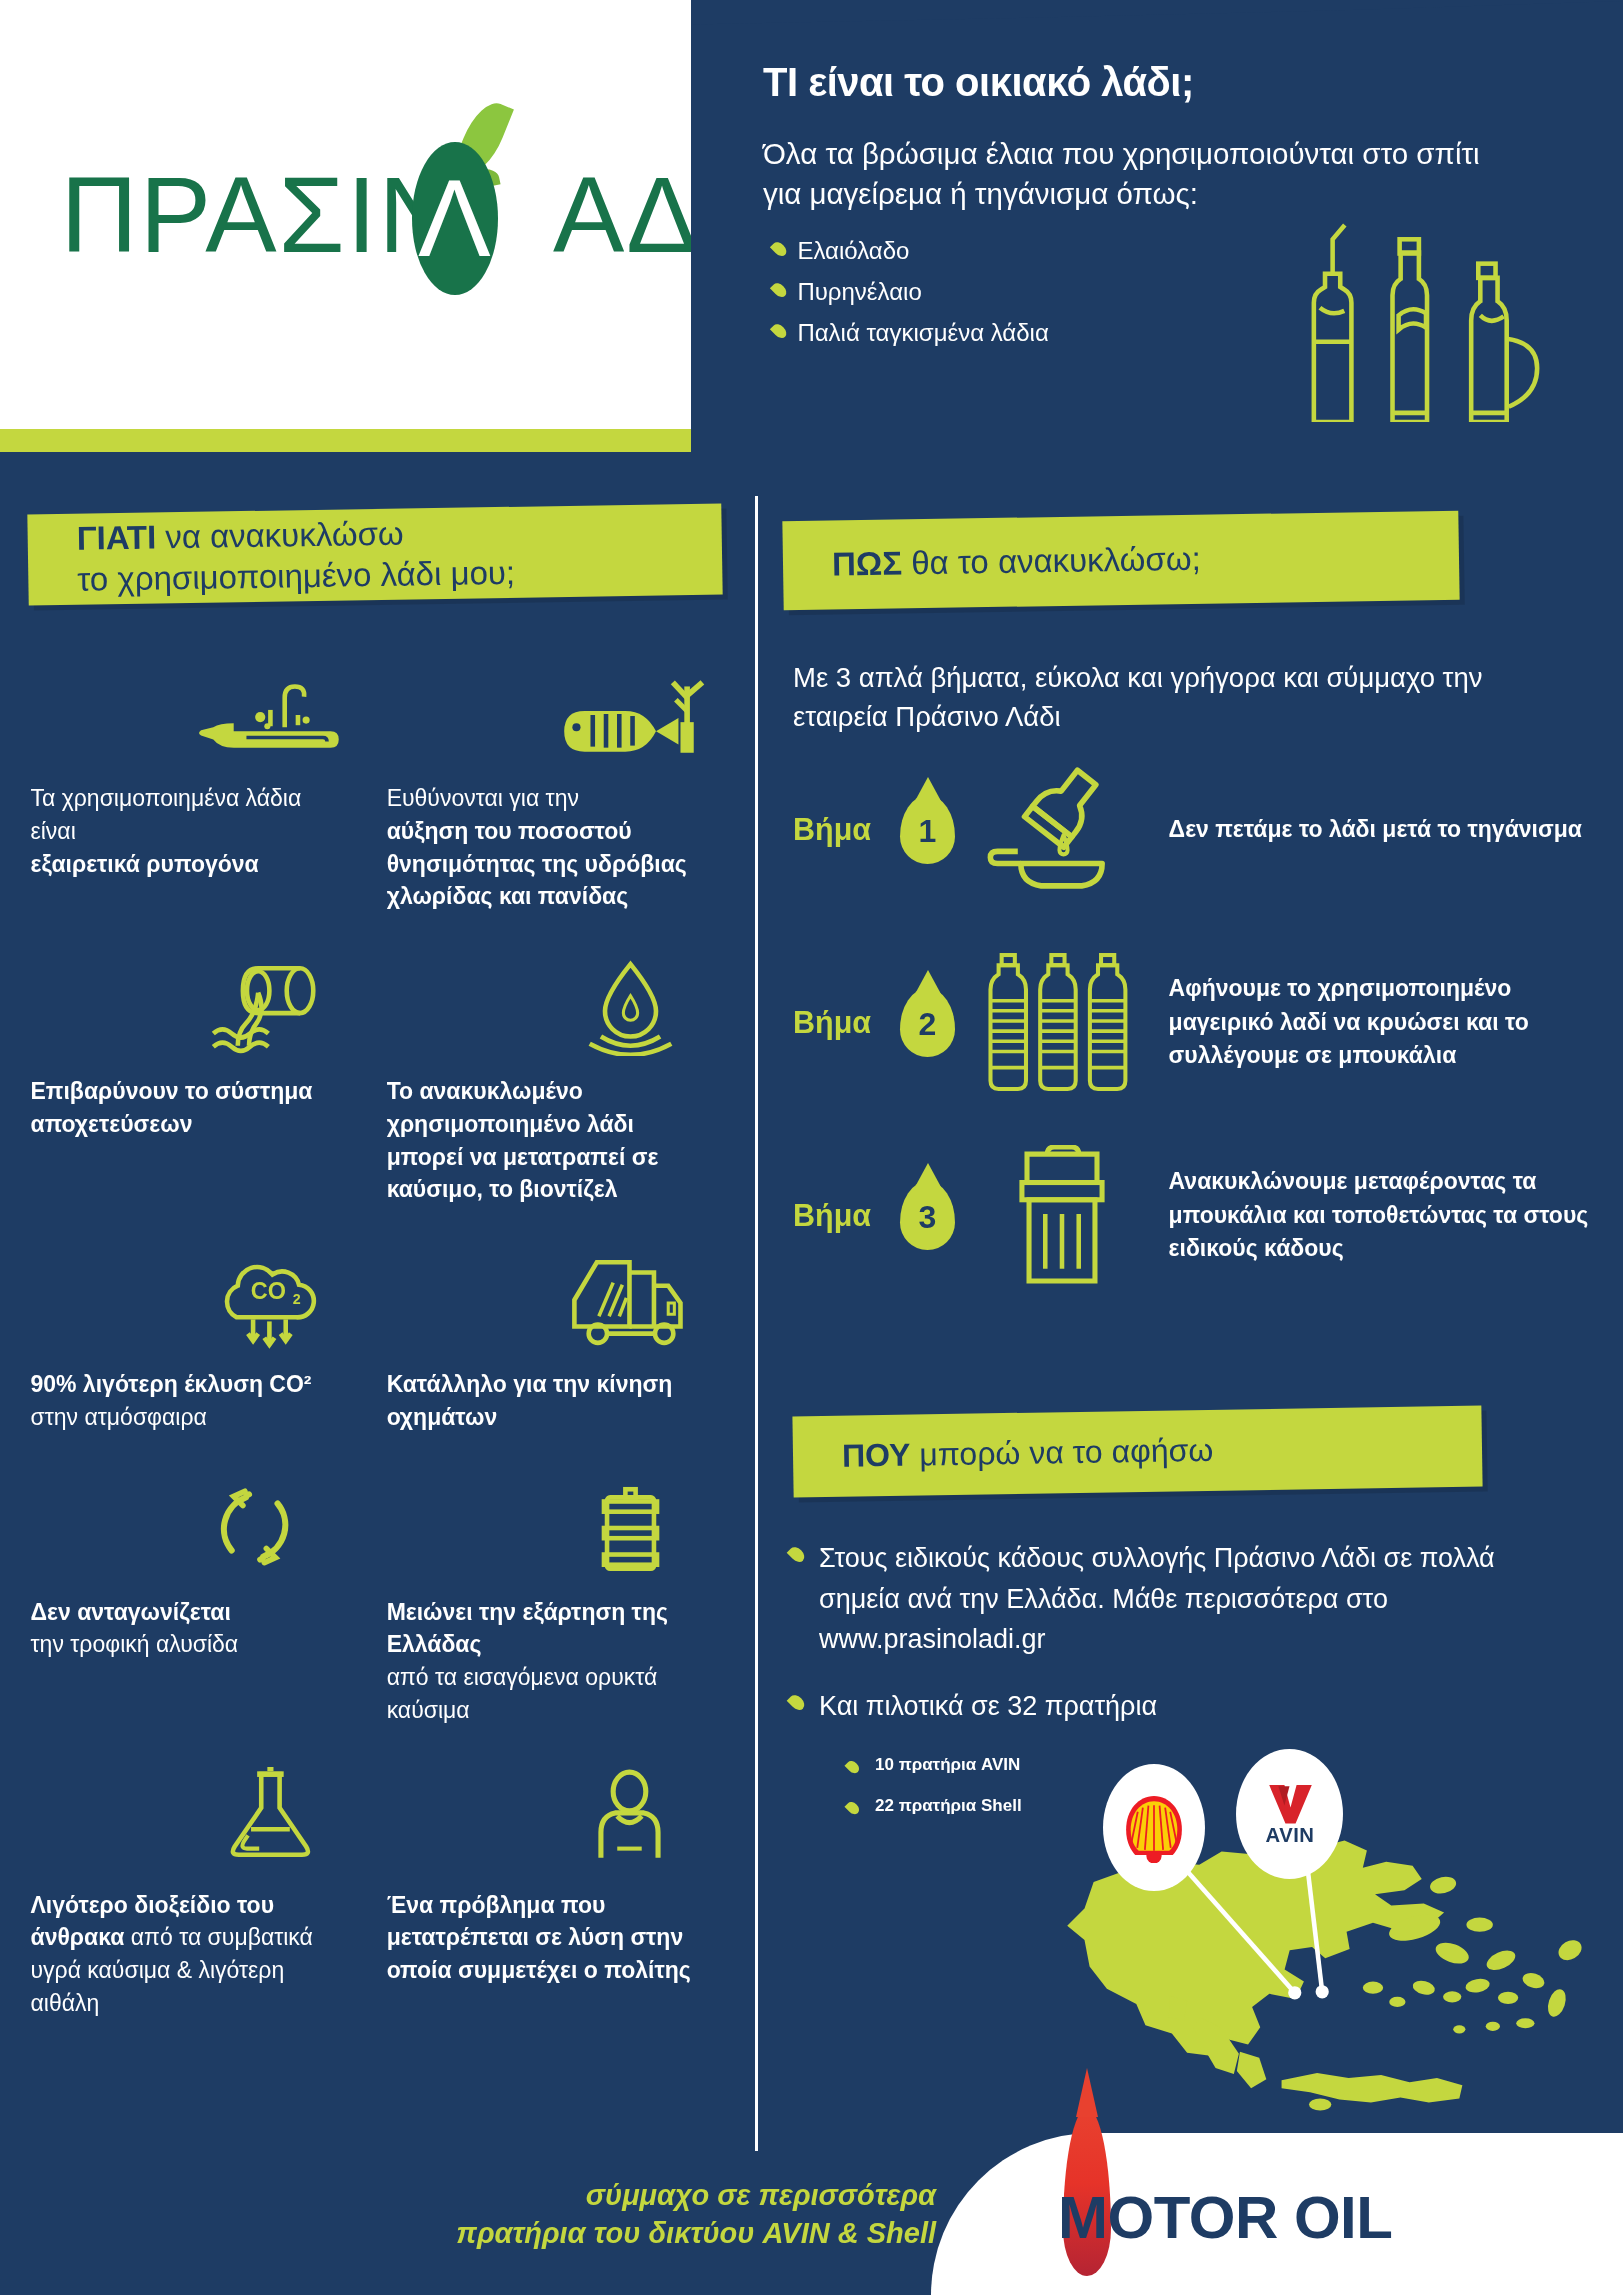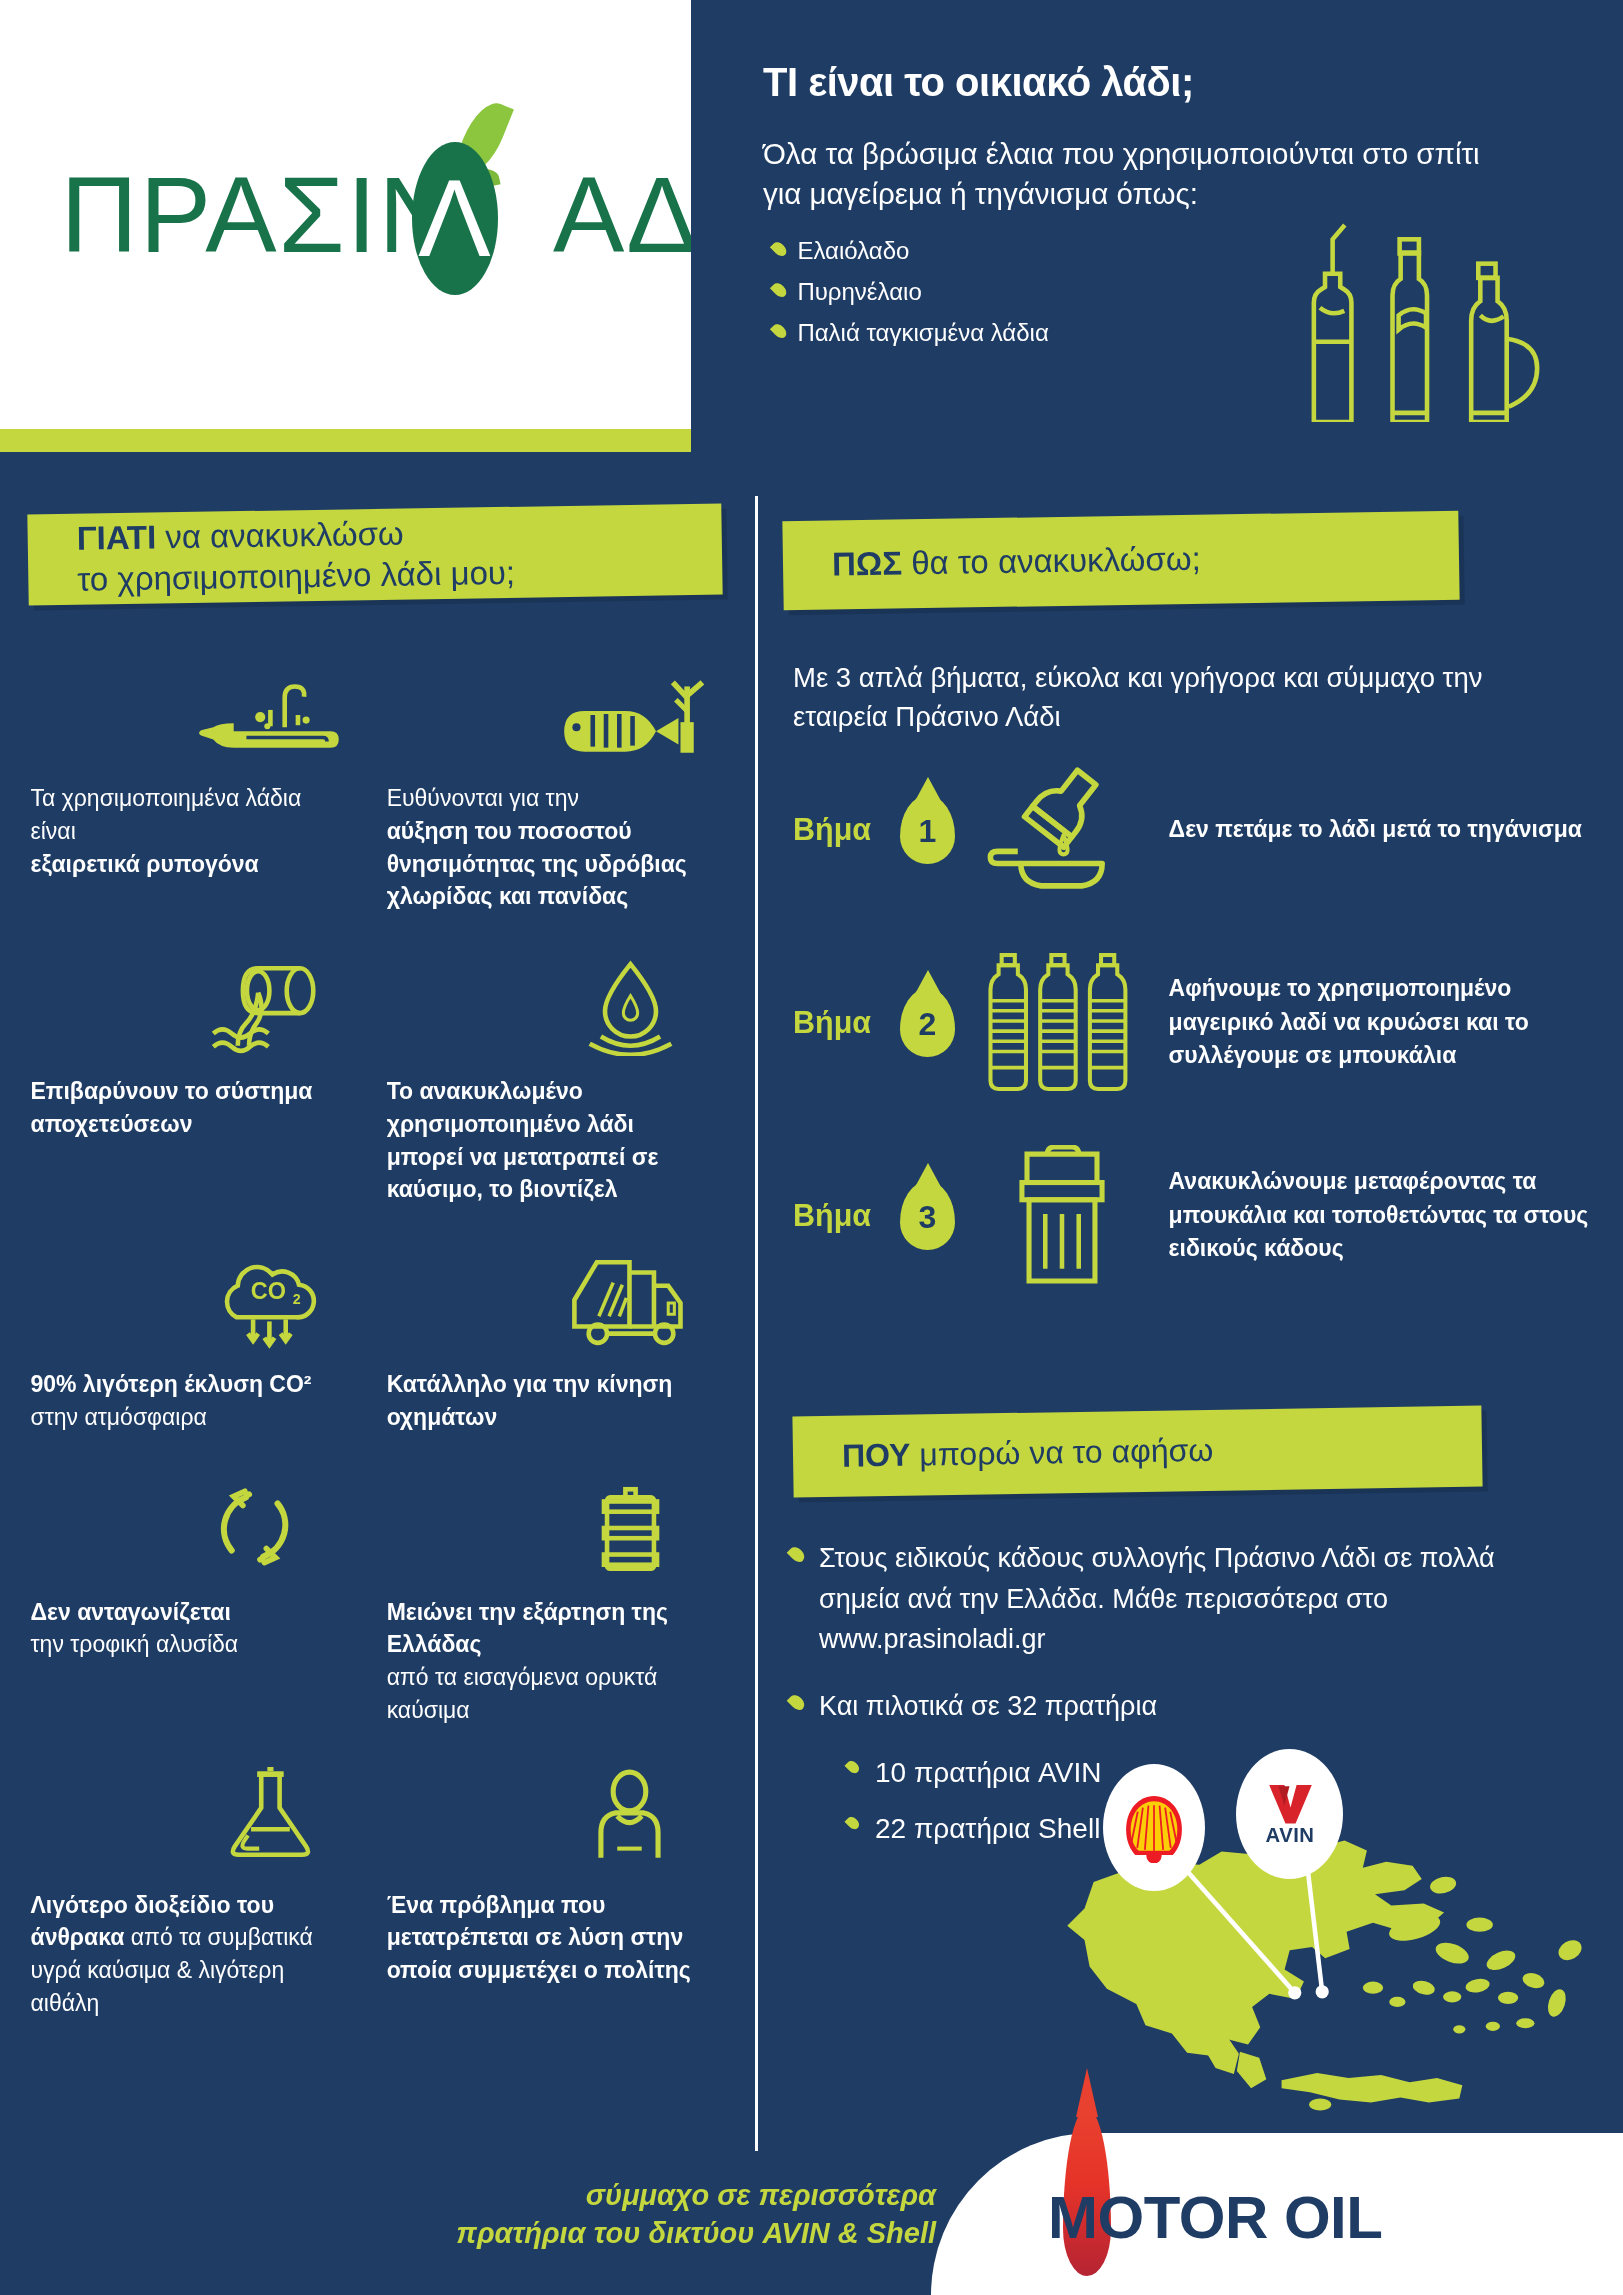--- a/index.html
+++ b/index.html
@@ -134,21 +134,21 @@
   .step-num span{
     position:absolute;inset:0;display:flex;align-items:center;justify-content:center;
     color:#1E3C64;font-size:32px;font-weight:700;padding-top:4.1px;
   }
   .step-icon{width:183px;flex:0 0 183px;display:flex;align-items:center;justify-content:center;}
   .step-text{font-size:23px;line-height:1.45;color:#FFFFFF;font-weight:700;padding-left:15.3px;}
 
   
   .where-list{position:absolute;left:787px;top:1538px;width:722px;}
   .where-item{position:relative;padding-left:32px;margin-bottom:26.4px;font-size:27px;line-height:1.5;color:#FFFFFF;font-weight:300;}
-  .where-sub{position:relative;padding-left:32px;margin:0 0 17.3px 56px;font-size:28px;line-height:1.4;color:#FFFFFF;font-weight:400;}
+  .where-sub{position:relative;padding-left:32px;margin:0 0 17.3px 56px;font-size:17px;line-height:1.4;color:#FFFFFF;font-weight:700;}
   .drop2{position:absolute;left:4.1px;top:8.1px;width:12.2px;height:17.3px;background:#C4D73F;border-radius:0 60% 60% 60%;transform:rotate(-45deg);}
   .drop3{position:absolute;left:5.1px;top:7.1px;width:10.2px;height:14.2px;background:#C4D73F;border-radius:0 60% 60% 60%;transform:rotate(-45deg);}
 
   
   .map-wrap{position:absolute;left:1017px;top:1749px;width:585px;height:386px;}
   .pin{
     position:absolute;border-radius:50%;background:#FFFFFF;
     display:flex;align-items:center;justify-content:center;
   }
   .pin-shell{left:86px;top:15.3px;width:102px;height:127px;}
@@ -171,21 +171,21 @@
   .mo-drop{
     position:absolute;left:15.3px;top:-53px;width:48px;height:168px;
     background:linear-gradient(180deg,#E8412F 0%,#E63329 45%,#B52433 100%);
     border-radius:50% 50% 50% 50%/72% 72% 28% 28%;
   }
   .mo-drop::before{
     content:"";position:absolute;left:50%;top:-40px;transform:translateX(-50%);
     border-left:11.2px solid transparent;border-right:11.2px solid transparent;
     border-bottom:49px solid #E8412F;
   }
-  .mo-text{position:relative;z-index:3;font-size:60px;font-weight:700;color:#1E3C64;letter-spacing:-0.5px;margin-left:0;}
+  .mo-text{position:relative;z-index:3;font-size:60px;font-weight:700;color:#1E3C64;letter-spacing:-0.5px;margin-left:10px;}
 
   svg{display:block;}
 </style>
 </head>
 <body>
 
 <div class="page">
 
   <div class="logo-panel">
     <div class="logo-wrap">

